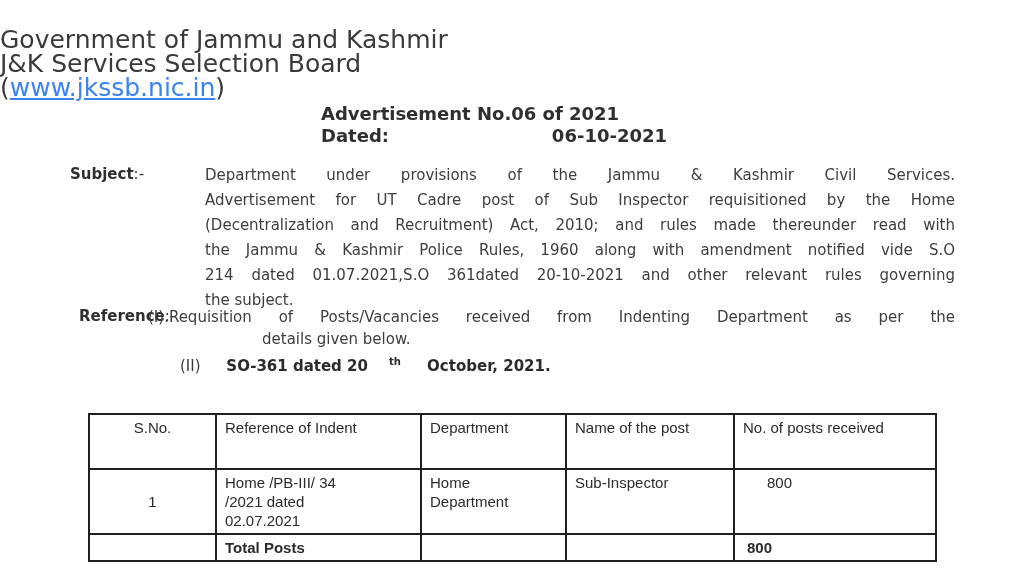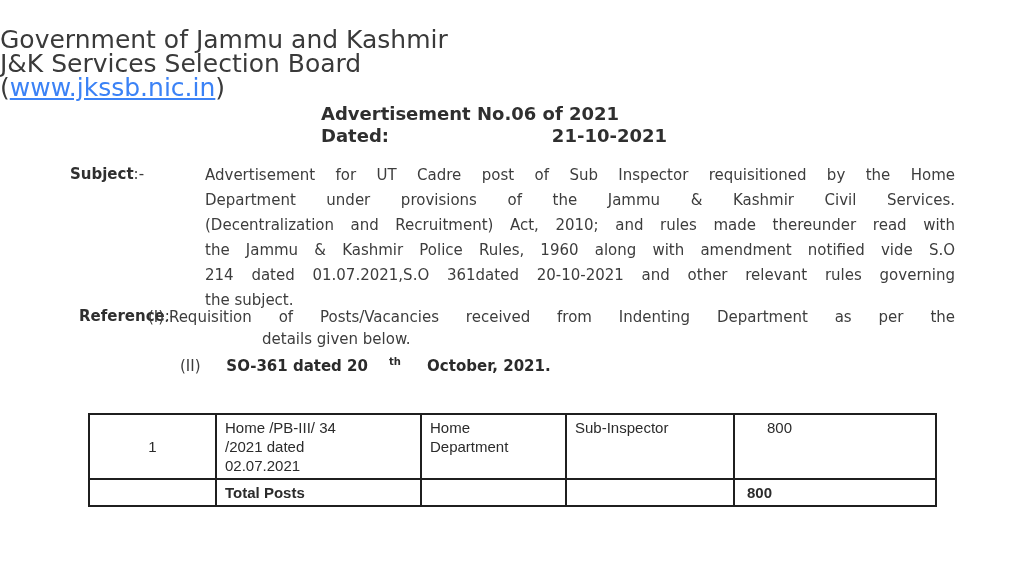--- a/index.html
+++ b/index.html
@@ -106,29 +106,29 @@
   <div class="doc-header">
     <div>Government of Jammu and Kashmir</div>
     <div>J&amp;K Services Selection Board</div>
     <div><span>(</span><span class="site-link">www.jkssb.nic.in</span><span>)</span></div>
   </div>
 
   <div class="adv-block">
     <div>Advertisement No.06 of 2021</div>
     <div class="adv-row2">
       <span>Dated:</span>
-      <span>21-10-2021</span>
+      <span>06-10-2021</span>
     </div>
   </div>
 
   <div class="subject-label body-text"><span class="label-bold">Subject</span><span>:-</span></div>
 
   <div class="subject-par body-text">
+    <div class="jline">Department under provisions of the Jammu &amp; Kashmir Civil Services.</div>
     <div class="jline">Advertisement for UT Cadre post of Sub Inspector requisitioned by the Home</div>
-    <div class="jline">Department under provisions of the Jammu &amp; Kashmir Civil Services.</div>
     <div class="jline">(Decentralization and Recruitment) Act, 2010; and rules made thereunder read with</div>
     <div class="jline">the Jammu &amp; Kashmir Police Rules, 1960 along with amendment notified vide S.O</div>
     <div class="jline">214 dated 01.07.2021,S.O 361dated 20-10-2021 and other relevant rules governing</div>
     <div class="lline">the subject.</div>
   </div>
 
   <div class="ref-label body-text"><span class="label-bold">Reference</span><span>:-</span></div>
 
   <div class="ref-line1 body-text">(I).Requisition of Posts/Vacancies received from Indenting Department as per the</div>
   <div class="ref-line2 body-text">details given below.</div>
@@ -139,20 +139,27 @@
 
   <table class="posts-table">
     <colgroup>
       <col class="col-sno">
         <col class="col-ref">
         <col class="col-dept">
         <col class="col-post">
         <col class="col-recv">
     </colgroup>
     <tbody>
+      <tr class="header-row">
+        <th class="cell-sno">S.No.</th>
+        <th>Reference of Indent</th>
+        <th>Department</th>
+        <th>Name of the post</th>
+        <th>No. of posts received</th>
+      </tr>
       <tr class="data-row">
         <td class="cell-sno">1</td>
         <td>Home /PB-III/ 34<br>/2021 dated<br>02.07.2021</td>
         <td>Home<br>Department</td>
         <td>Sub-Inspector</td>
         <td class="cell-recv-data">800</td>
       </tr>
       <tr class="total-row">
         <td></td>
         <td class="cell-total-label">Total Posts</td>

